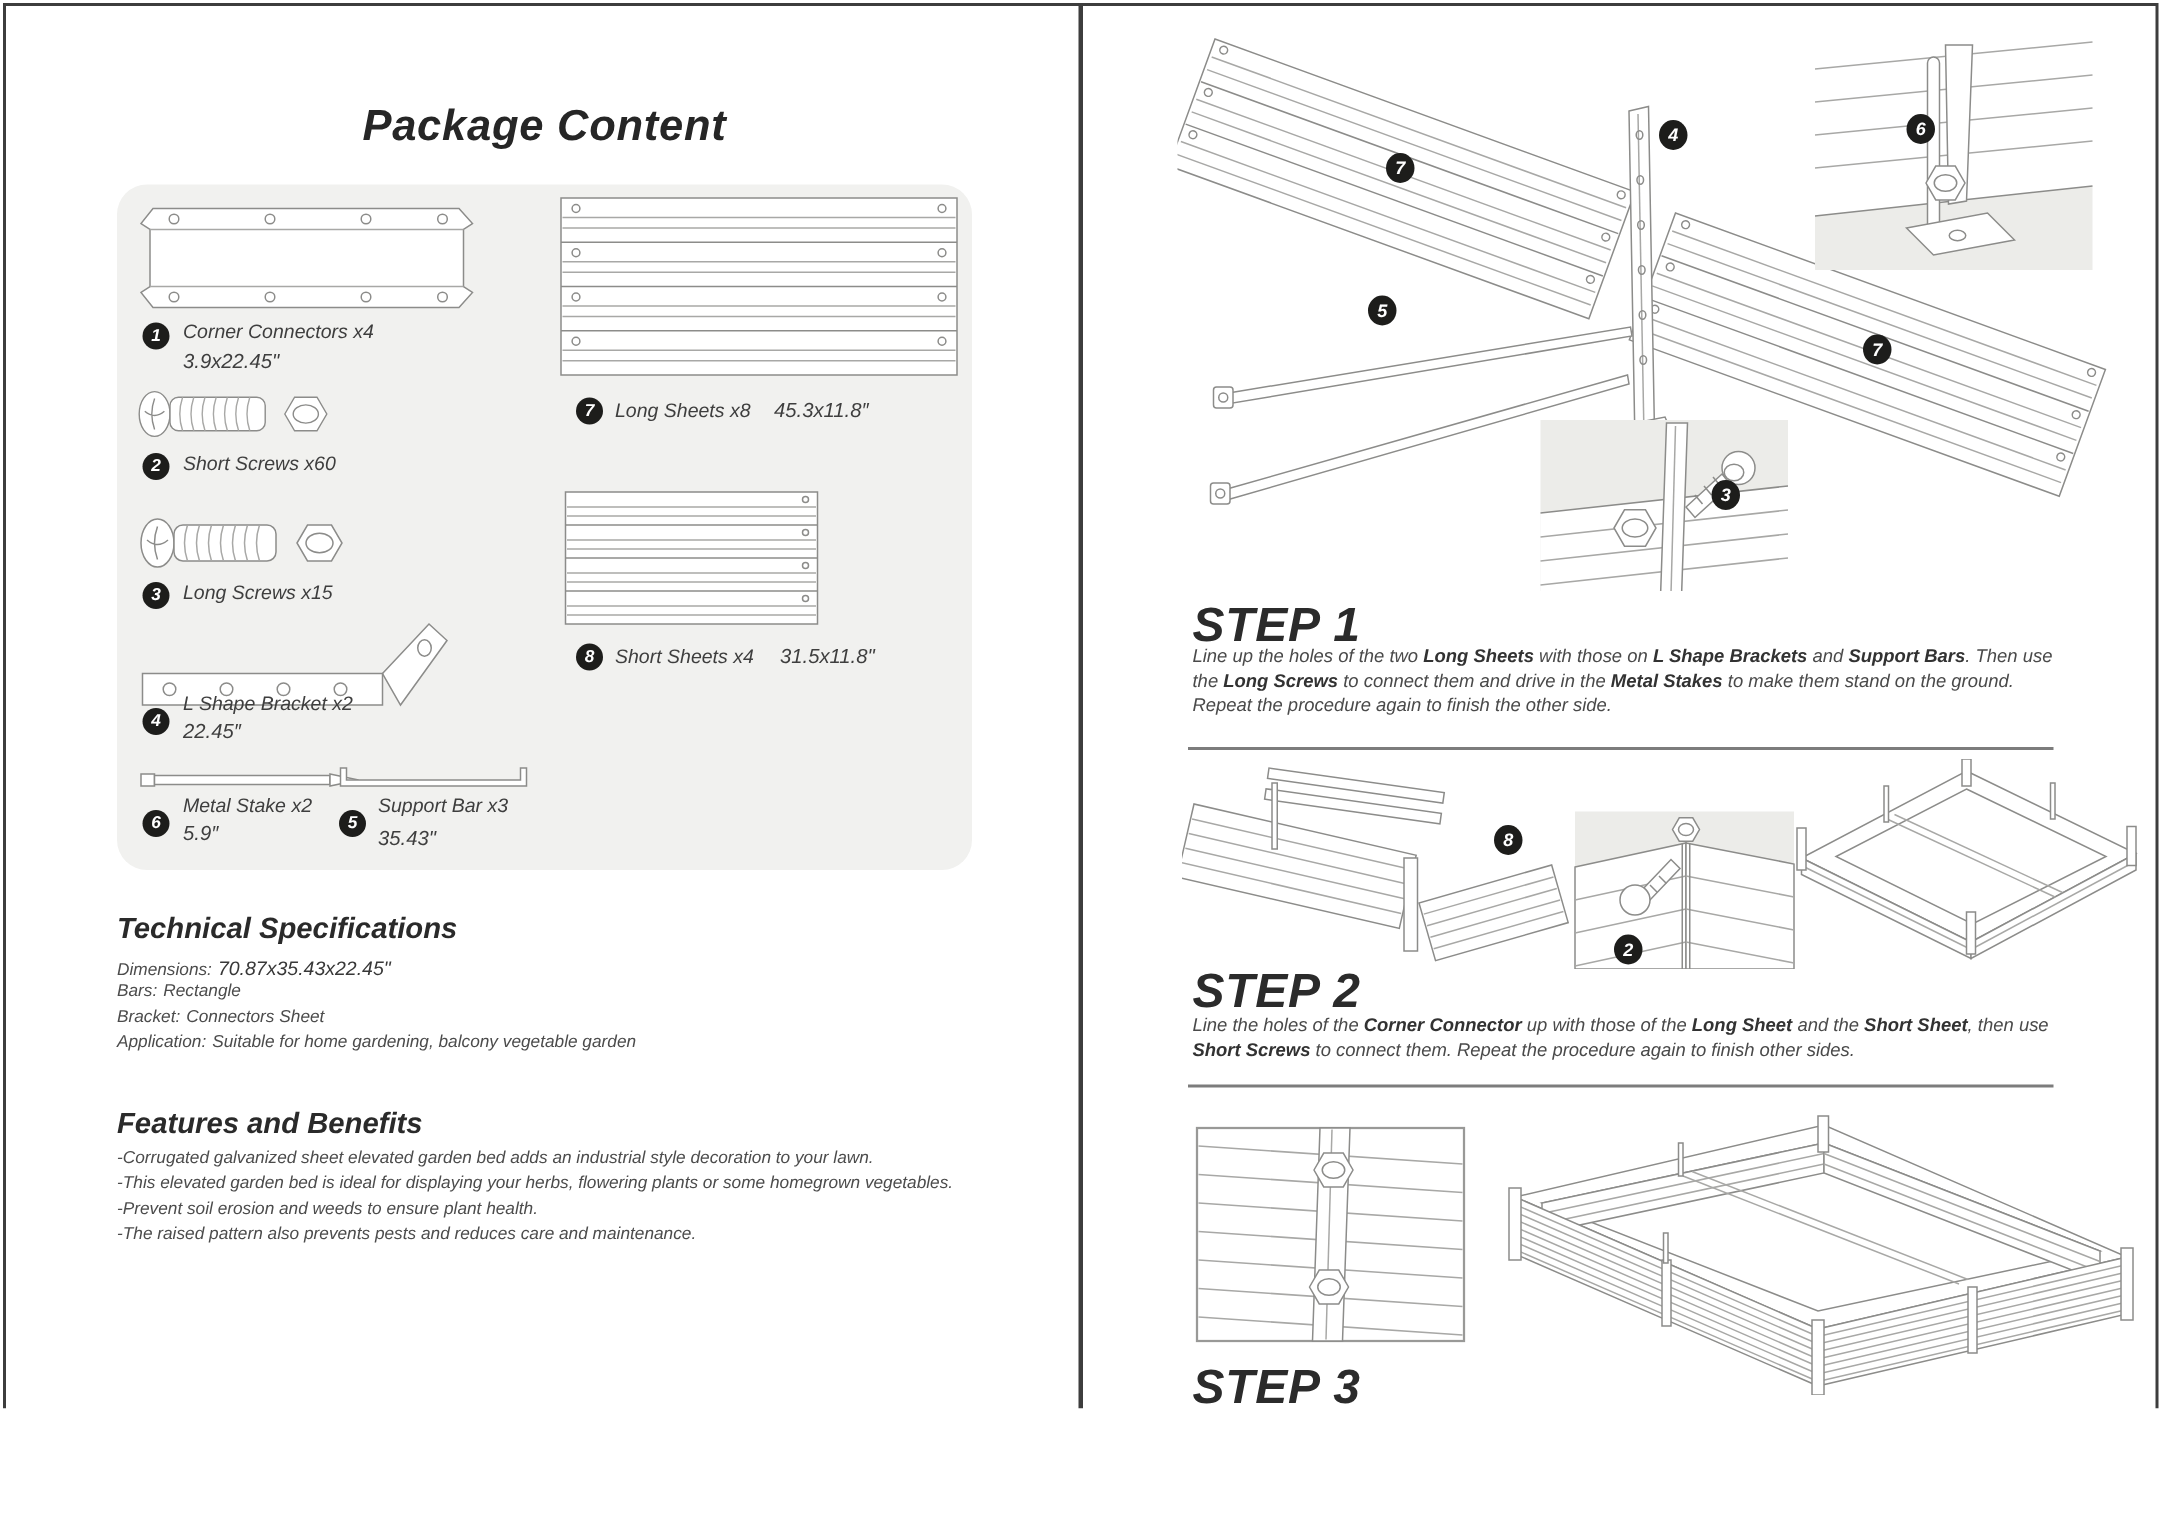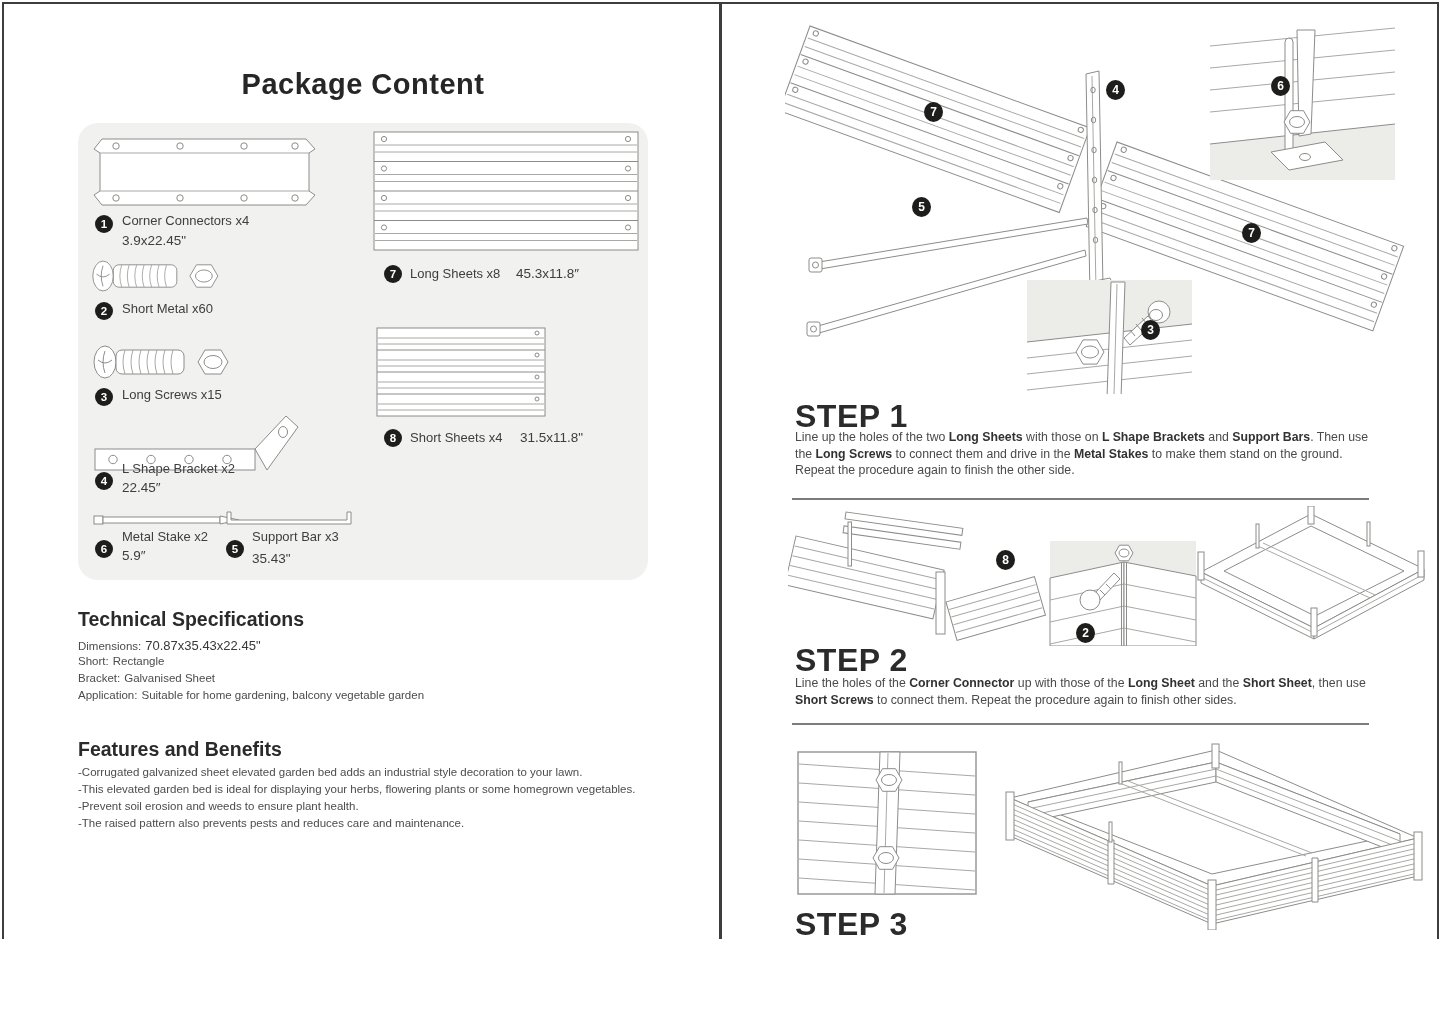--- a/index.html
+++ b/index.html
@@ -1,17 +1,17 @@
 <!DOCTYPE html>
 <html><head>
 <meta charset="utf-8">
 <style>
   html,body{margin:0;padding:0;background:#fff;}
   .page{position:relative;width:1445px;height:939px;background:#fff;overflow:hidden;
-        font-family:"Liberation Sans",sans-serif;color:#3d3d3d;}
+        font-family:"Liberation Sans",sans-serif;color:#3d3d3d;font-style:italic;}
   .frame{position:absolute;left:2px;top:2px;width:1433px;height:1012px;border:2px solid #3d3d3d;}
   .divider-v{position:absolute;left:719px;top:2px;width:3px;height:1016px;background:#3d3d3d;}
   .bottom-strip{position:absolute;left:0;top:1019px;width:1445px;height:7px;background:#cdcdcb;}
   .abs{position:absolute;}
   
   .pkg-title{position:absolute;left:78px;top:68px;width:570px;text-align:center;
              font-size:29px;font-weight:bold;color:#262626;letter-spacing:.5px;}
   .pkg-box{position:absolute;left:78px;top:123px;width:570px;height:457px;background:#f1f1ef;border-radius:20px;}
   .badge{position:absolute;width:18px;height:18px;border-radius:50%;background:#1d1d1b;color:#fff;
          font-size:11.5px;font-weight:bold;display:flex;align-items:center;justify-content:center;}
@@ -152,21 +152,21 @@
       </g>
     </svg>
 
     <div>
       <span class="badge" style="left:17px;top:92px">1</span>
       <span class="pkg-label" style="left:44px;top:90px">Corner Connectors x4</span>
       <span class="pkg-dims" style="left:44px;top:110px">3.9x22.45"</span>
     </div>
     <div>
       <span class="badge" style="left:17px;top:179px">2</span>
-      <span class="pkg-label" style="left:44px;top:178px">Short Metal x60</span>
+      <span class="pkg-label" style="left:44px;top:178px">Short Screws x60</span>
     </div>
     <div>
       <span class="badge" style="left:17px;top:265px">3</span>
       <span class="pkg-label" style="left:44px;top:264px">Long Screws x15</span>
     </div>
     <div>
       <span class="badge" style="left:17px;top:349px">4</span>
       <span class="pkg-label" style="left:44px;top:338px">L Shape Bracket x2</span>
       <span class="pkg-dims" style="left:44px;top:357px">22.45″</span>
     </div>
@@ -190,24 +190,24 @@
       <span class="pkg-label" style="left:332px;top:307px">Short Sheets x4</span>
       <span class="pkg-dims" style="left:442px;top:307px">31.5x11.8"</span>
     </div>
   </div>
 
   <div class="sec-title" style="left:78px;top:608px">Technical Specifications</div>
   <div class="spec-row" style="left:78px;top:638px">
     <span>Dimensions:</span><span class="val big">70.87x35.43x22.45"</span>
   </div>
   <div class="spec-row" style="left:78px;top:655px">
-    <span>Short:</span><span class="val">Rectangle</span>
+    <span>Bars:</span><span class="val">Rectangle</span>
   </div>
   <div class="spec-row" style="left:78px;top:672px">
-    <span>Bracket:</span><span class="val">Galvanised Sheet</span>
+    <span>Bracket:</span><span class="val">Connectors Sheet</span>
   </div>
   <div class="spec-row" style="left:78px;top:689px">
     <span>Application:</span><span class="val">Suitable for home gardening, balcony vegetable garden</span>
   </div>
 
   <div class="sec-title" style="left:78px;top:738px">Features and Benefits</div>
   <div class="feat-line" style="left:78px;top:766px">-Corrugated galvanized sheet elevated garden bed adds an industrial style decoration to your lawn.</div>
   <div class="feat-line" style="left:78px;top:783px">-This elevated garden bed is ideal for displaying your herbs, flowering plants or some homegrown vegetables.</div>
   <div class="feat-line" style="left:78px;top:800px">-Prevent soil erosion and weeds to ensure plant health.</div>
   <div class="feat-line" style="left:78px;top:817px">-The raised pattern also prevents pests and reduces care and maintenance.</div>

